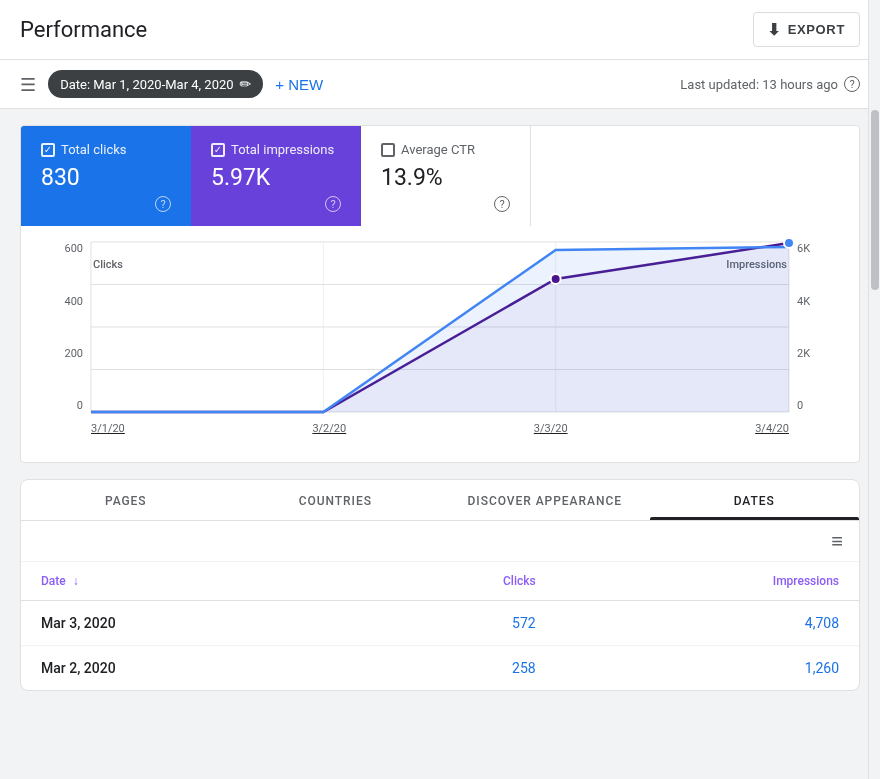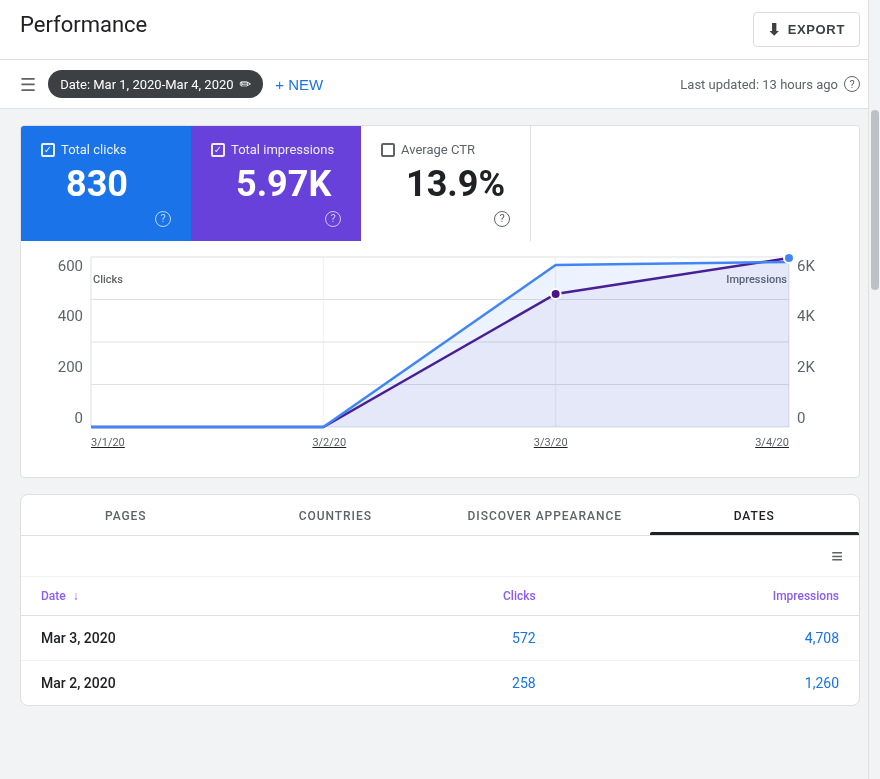--- a/index.html
+++ b/index.html
@@ -10,20 +10,21 @@
       font-size: 14px;
       width: 880px;
       min-height: 779px;
     }
 
     
     .header {
       background: #fff;
       padding: 12px 20px;
       display: flex;
+      align-items: center;
       justify-content: space-between;
       border-bottom: 1px solid #e0e0e0;
     }
     .header-title {
       font-size: 22px;
       font-weight: 400;
       color: #202124;
     }
     .export-btn {
       display: flex;
@@ -173,24 +174,23 @@
       line-height: 1;
     }
     .checkbox-unchecked {
       width: 14px;
       height: 14px;
       border: 2px solid #5f6368;
       border-radius: 2px;
       display: inline-block;
     }
     .metric-value {
-      font-size: 36px;
-      font-weight: 700;
+      font-size: 23px;
+      font-weight: 400;
       line-height: 1.1;
-      margin-left: 25px;
     }
     .metric-tile.white .metric-value {
       color: #202124;
     }
     .metric-footer {
       display: flex;
       justify-content: flex-end;
       margin-top: 6px;
     }
 
@@ -222,21 +222,21 @@
       top: 0;
       bottom: 30px;
       width: 50px;
       display: flex;
       flex-direction: column;
       justify-content: space-between;
       align-items: flex-start;
       padding-left: 8px;
     }
     .chart-y-label {
-      font-size: 15px;
+      font-size: 11px;
       color: #5f6368;
     }
     .chart-inner {
       position: absolute;
       left: 50px;
       right: 50px;
       top: 0;
       bottom: 30px;
     }
     .chart-x-labels {

